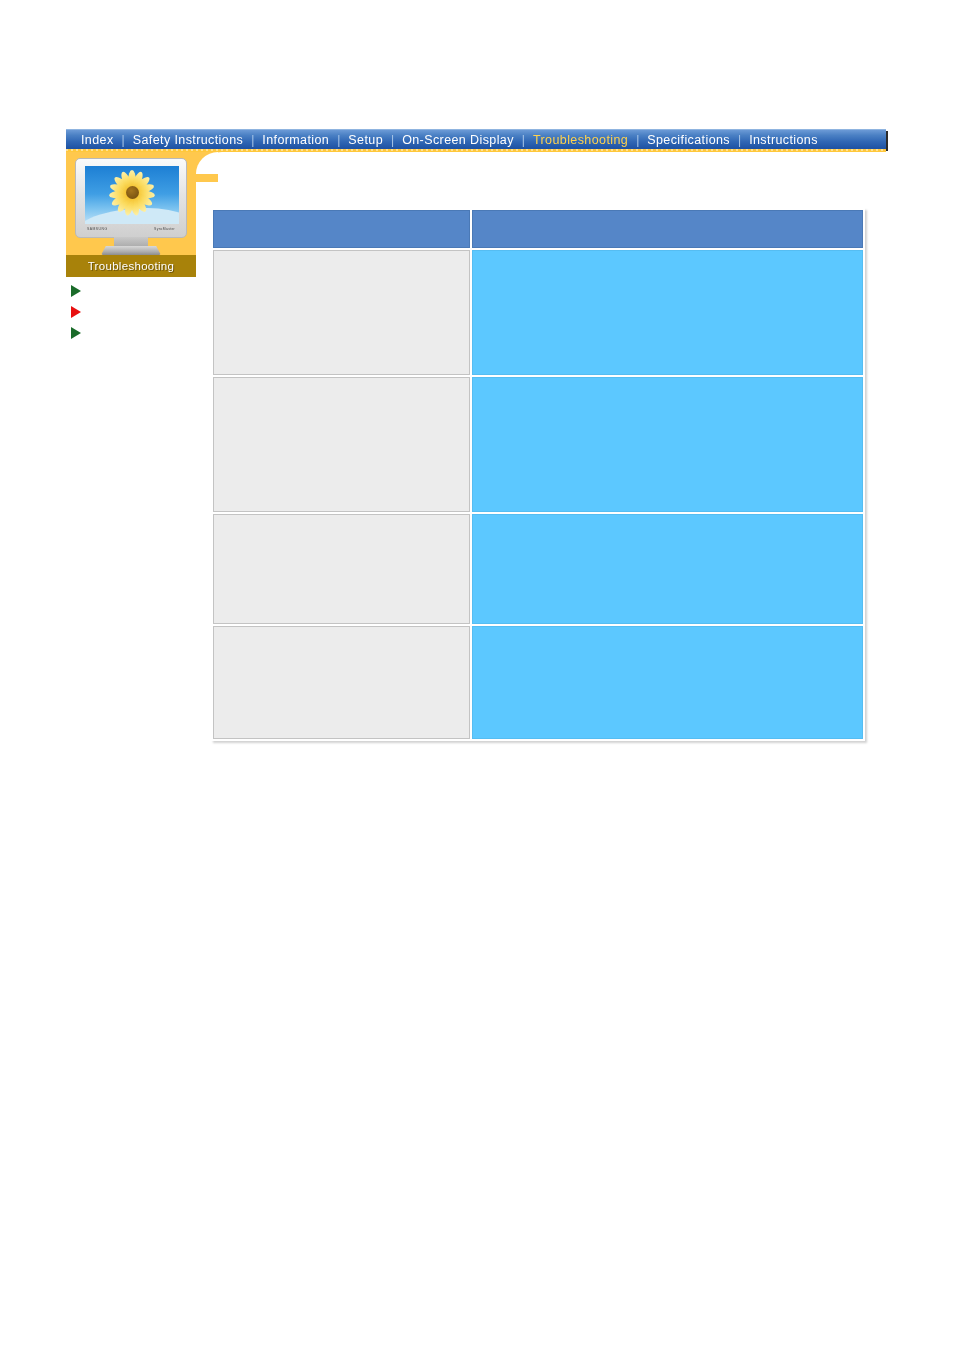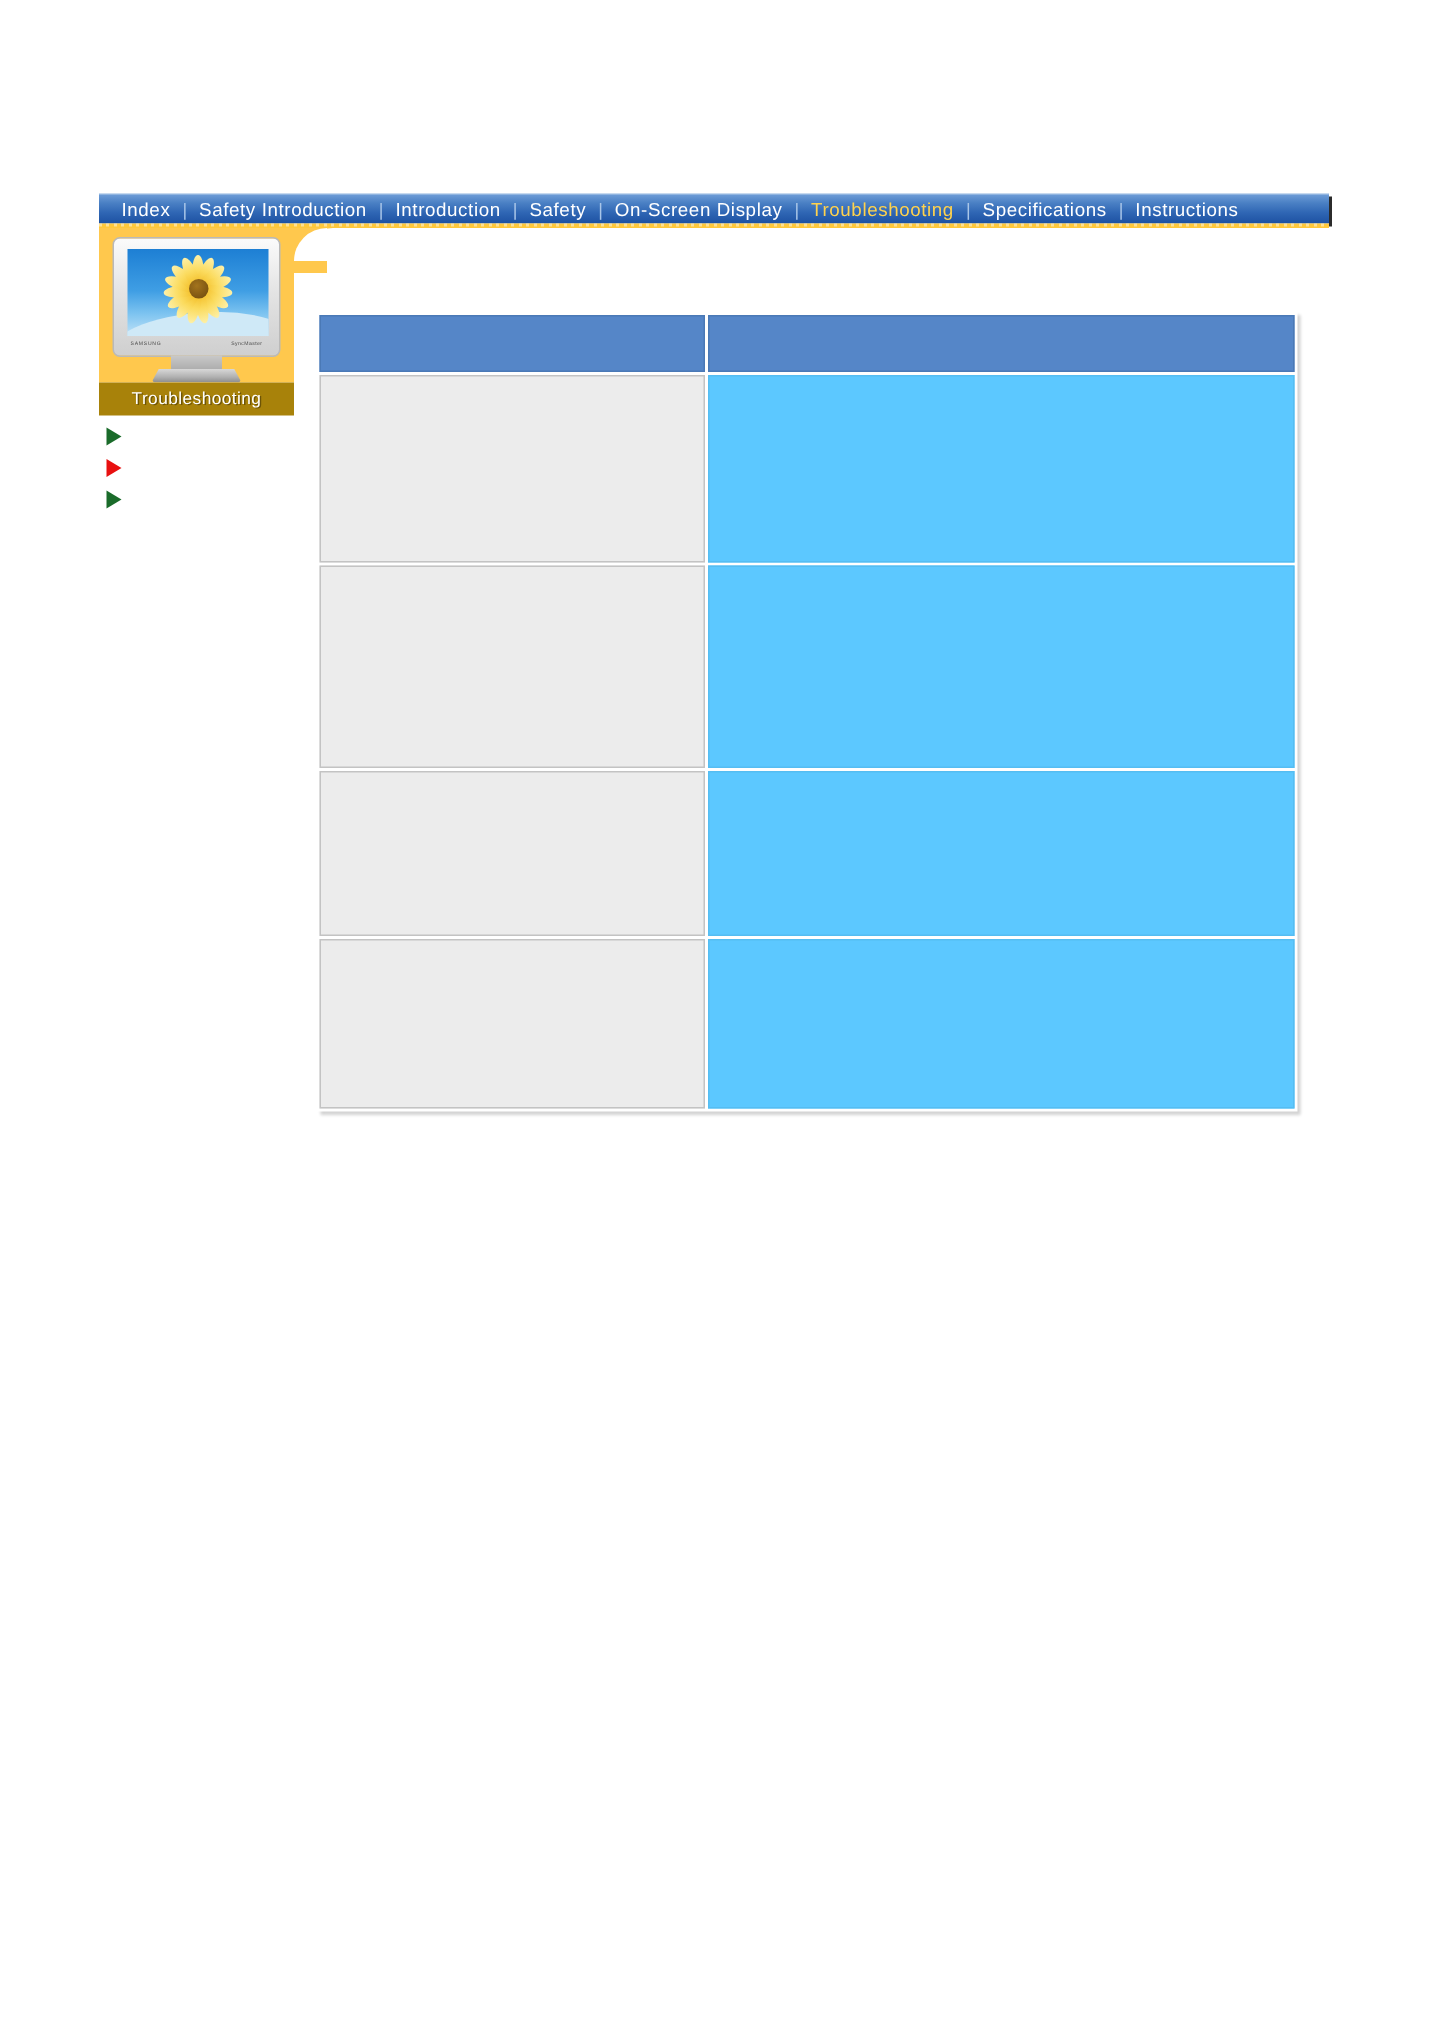--- a/index.html
+++ b/index.html
@@ -311,25 +311,25 @@
   #main-table tr.row-2 td { height: 135px; }
   #main-table tr.row-3 td { height: 110px; }
   #main-table tr.row-4 td { height: 113px; }
 </style>
 </head>
 <body>
 
 <div id="nav-bar">
   <span class="nav-item">Index</span>
   <span class="nav-sep">|</span>
-  <span class="nav-item">Safety Introduction</span>
-  <span class="nav-sep">|</span>
-  <span class="nav-item">Introduction</span>
-  <span class="nav-sep">|</span>
-  <span class="nav-item">Safety</span>
+  <span class="nav-item">Safety Instructions</span>
+  <span class="nav-sep">|</span>
+  <span class="nav-item">Information</span>
+  <span class="nav-sep">|</span>
+  <span class="nav-item">Setup</span>
   <span class="nav-sep">|</span>
   <span class="nav-item">On-Screen Display</span>
   <span class="nav-sep">|</span>
   <span class="nav-item active">Troubleshooting</span>
   <span class="nav-sep">|</span>
   <span class="nav-item">Specifications</span>
   <span class="nav-sep">|</span>
   <span class="nav-item">Instructions</span>
 </div>
 <div id="nav-underline"></div>

